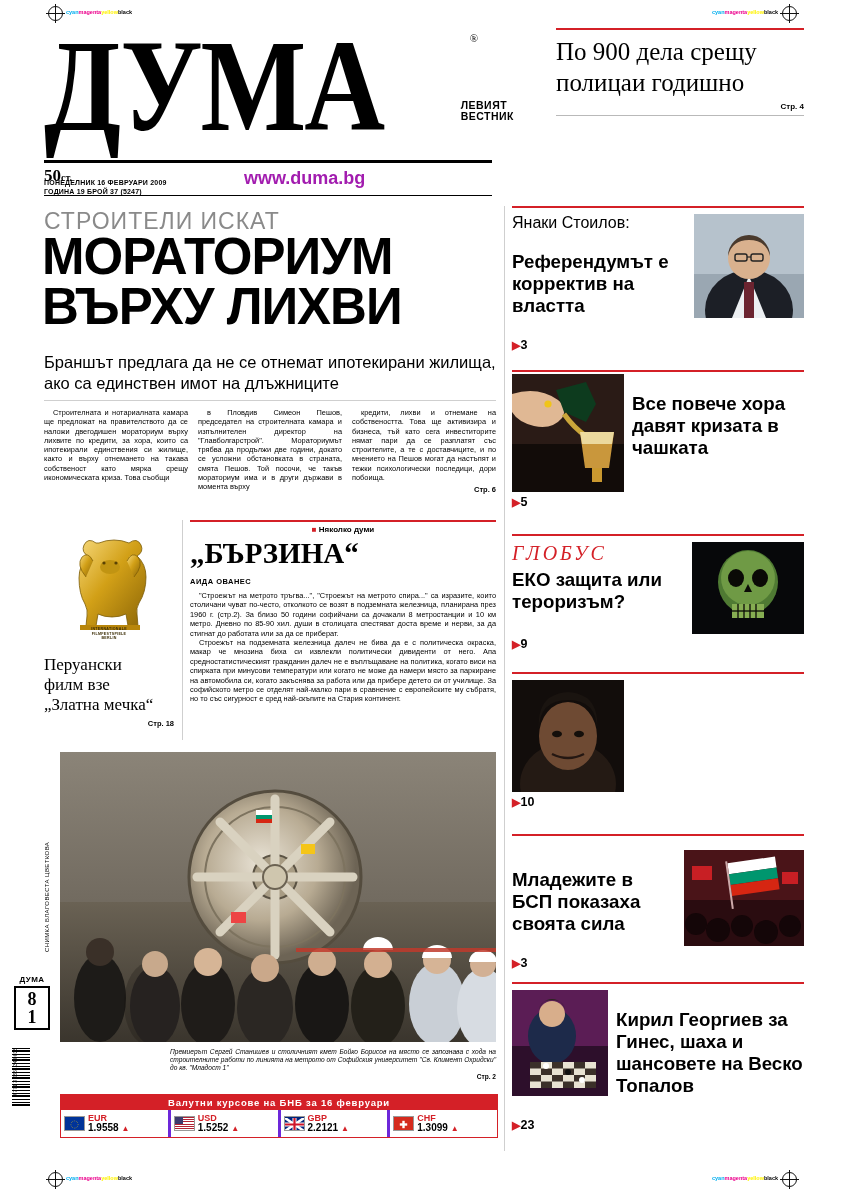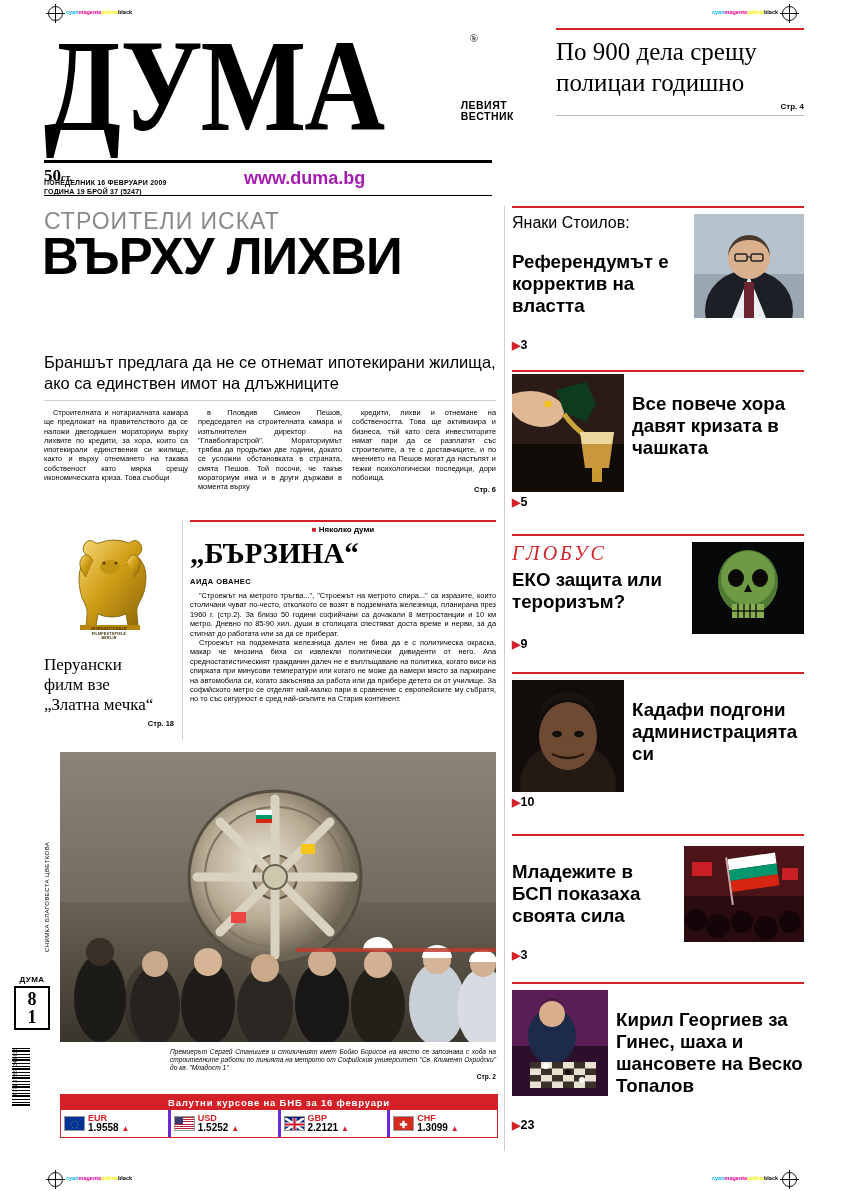--- a/index.html
+++ b/index.html
@@ -449,20 +449,21 @@
     <div class="price"><span>50</span><small>ст.</small></div>
     <div class="issue-lines">
       <div>ПОНЕДЕЛНИК 16 ФЕВРУАРИ 2009</div>
       <div>ГОДИНА 19 БРОЙ 37 (5247)</div>
     </div>
     <div class="website">www.duma.bg</div>
   </div>
 
   <div class="kicker">СТРОИТЕЛИ ИСКАТ</div>
   <div class="headline">
+    <div>МОРАТОРИУМ</div>
     <div>ВЪРХУ ЛИХВИ</div>
   </div>
   <div class="subhead">Браншът предлага да не се отнемат ипотекирани жилища, ако са единствен имот на длъжниците</div>
   <div class="head-rule"></div>
 
   <div class="lead-cols">
     <div class="col">
       <p>Строителната и нотариалната камара ще предложат на правителството да се наложи двегодишен мораториум върху лихвите по кредити, за хора, които са ипотекирали единствения си жилище, както и върху отнемането на такава собственост като мярка срещу икономическата криза. Това съобщи</p>
     </div>
     <div class="col">
@@ -760,32 +761,29 @@
         <svg viewBox="0 0 112 112" width="112" height="112" aria-hidden="true">
           <rect width="112" height="112" fill="#120d0b"></rect>
           <ellipse cx="56" cy="104" rx="48" ry="42" fill="#241a14"></ellipse>
           <ellipse cx="56" cy="56" rx="29" ry="34" fill="#6e4a33"></ellipse>
           <path d="M27 50 q0 -30 29 -30 q29 0 29 30 q2 -22 -10 -32 q-19 -12 -38 0 q-12 10 -10 32 z" fill="#1a1410"></path>
           <ellipse cx="45" cy="54" rx="5" ry="3.2" fill="#140f0b"></ellipse>
           <ellipse cx="67" cy="54" rx="5" ry="3.2" fill="#140f0b"></ellipse>
           <path d="M40 74 q16 8 32 0" stroke="#241712" stroke-width="2.5" fill="none"></path>
         </svg>
       </div>
-      <div style="flex:1;">
-        <h3>Кадафи подгони администрацията си</h3>
-      </div>
     </div>
     <div class="pgrow">
       <div class="pgnum"><span class="tri">▶</span><span>10</span></div>
     </div>
   </div>
 
   <div class="rail-item" style="position:absolute; left:512px; top:834px; width:292px;">
     <div class="rail-rule-red"></div>
-    <div style="display:flex; gap:8px; padding-top:6px;align-items:center;">
+    <div style="display:flex; gap:8px; padding-top:14px;">
       <div style="flex:1;">
         <h3>Младежите в БСП показаха своята сила</h3>
       </div>
       <div class="thumb" style="flex:0 0 120px; height:96px;">
         <svg viewBox="0 0 120 96" width="120" height="96" aria-hidden="true">
           <rect width="120" height="96" fill="#4a1418"></rect>
           <rect y="50" width="120" height="46" fill="#2a0c10"></rect>
 
           <g fill="#140608">
             <circle cx="12" cy="74" r="11"></circle>

